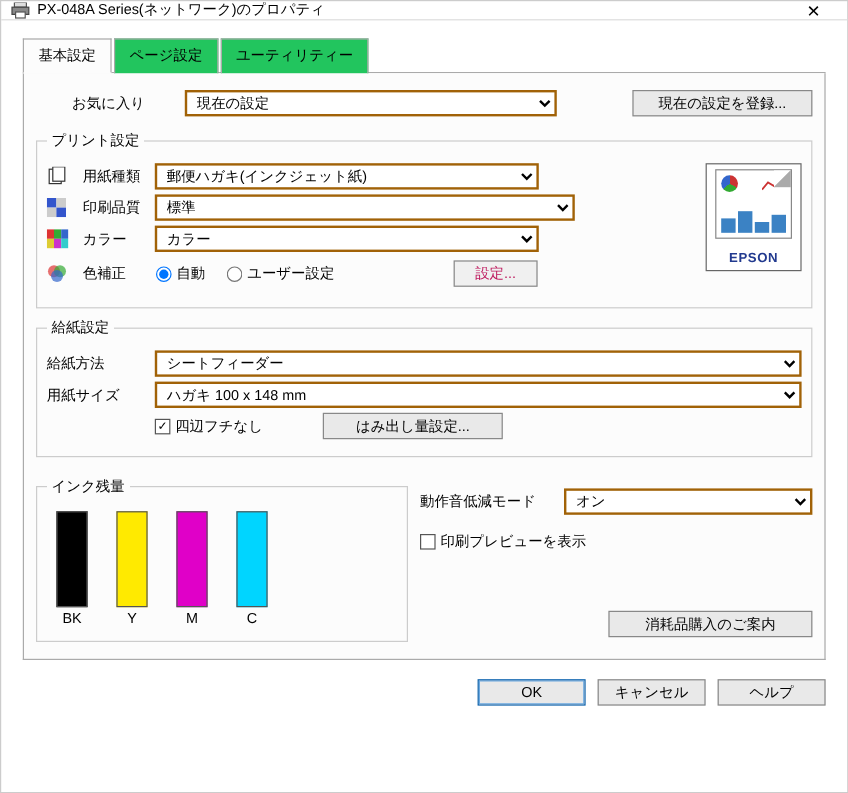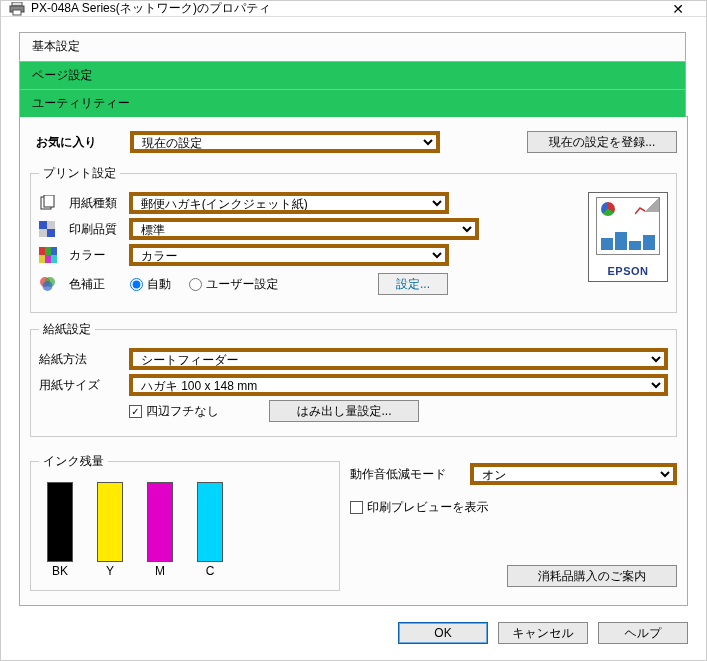--- a/index.html
+++ b/index.html
@@ -3,29 +3,29 @@
 <meta charset="utf-8">
 <style>
 * { box-sizing: border-box; margin: 0; padding: 0; font-family: "Meiryo UI", "Yu Gothic UI", sans-serif; font-size: 12px; }
 body { background: #fff; }
 .window { width: 707px; height: 661px; background: #fff; border: 1px solid #ccc; }
 .titlebar { height: 16px; display: flex; align-items: center; padding: 0 8px; border-bottom: 1px solid #ddd; }
 .titlebar .ticon { width: 16px; height: 14px; margin-right: 6px; }
 .titlebar .title { flex: 1; }
 .titlebar .close { width: 40px; text-align: center; font-size: 14px; cursor: pointer; }
 .content { padding: 14px 18px 6px 18px; }
-.tabs { display: flex; border-bottom: 1px solid #aaa; flex-direction: column; }
+.tabs { display: flex; border-bottom: 1px solid #aaa; }
 .tab { padding: 5px 12px; border: 1px solid #aaa; border-bottom: none; margin-right: 2px; background: #22c55e; cursor: pointer; position: relative; top: 1px; }
 .tab.active { background: #fcfcfc; border-bottom: 1px solid #fcfcfc; }
 .panel { border: 1px solid #aaa; border-top: none; background: #fcfcfc; padding: 10px 10px 14px 10px; }
 .row { display: flex; align-items: center; margin: 4px 0; }
-.favlabel { font-weight: bold; width: 100px; padding-left: 6px; }
-select { height: 22px; border: 4px solid #a16207; background: #fff; padding: 0 4px; }
+.favlabel { font-weight: normal; width: 100px; padding-left: 6px; margin-left: 24px; }
+select { height: 22px; border: 2px solid #a16207; background: #fff; padding: 0 4px; }
 .btn { height: 22px; border: 1px solid #888; background: #e9e9e9; padding: 0 10px; cursor: pointer; }
-.btn:disabled { color: #0369a1; background: #f0f0f0; }
+.btn:disabled { color: #be185d; background: #f0f0f0; }
 fieldset { border: 1px solid #ccc; margin-top: 8px; padding: 6px 8px 10px 8px; }
 legend { padding: 0 4px; }
 .plabel { width: 90px; display: flex; align-items: center; gap: 12px; }
 .iconbox { width: 18px; height: 16px; display: inline-block; }
 .radio-group { display: flex; align-items: center; gap: 18px; }
 .radio-group label { display: flex; align-items: center; gap: 4px; }
 .brand { width: 80px; height: 90px; border: 1px solid #666; background: #fff; margin-left: 8px; display: flex; flex-direction: column; align-items: center; justify-content: space-between; padding: 4px; }
 .brand .sheet { width: 64px; height: 58px; border: 1px solid #888; position: relative; }
 .brand .sheet::after { content: ""; position: absolute; top: 0; right: 0; width: 14px; height: 14px; background: linear-gradient(135deg, #fff 48%, #aaa 50%); }
 .brand .chart { position: absolute; bottom: 4px; left: 4px; right: 4px; height: 20px; display: flex; gap: 2px; align-items: flex-end; }

